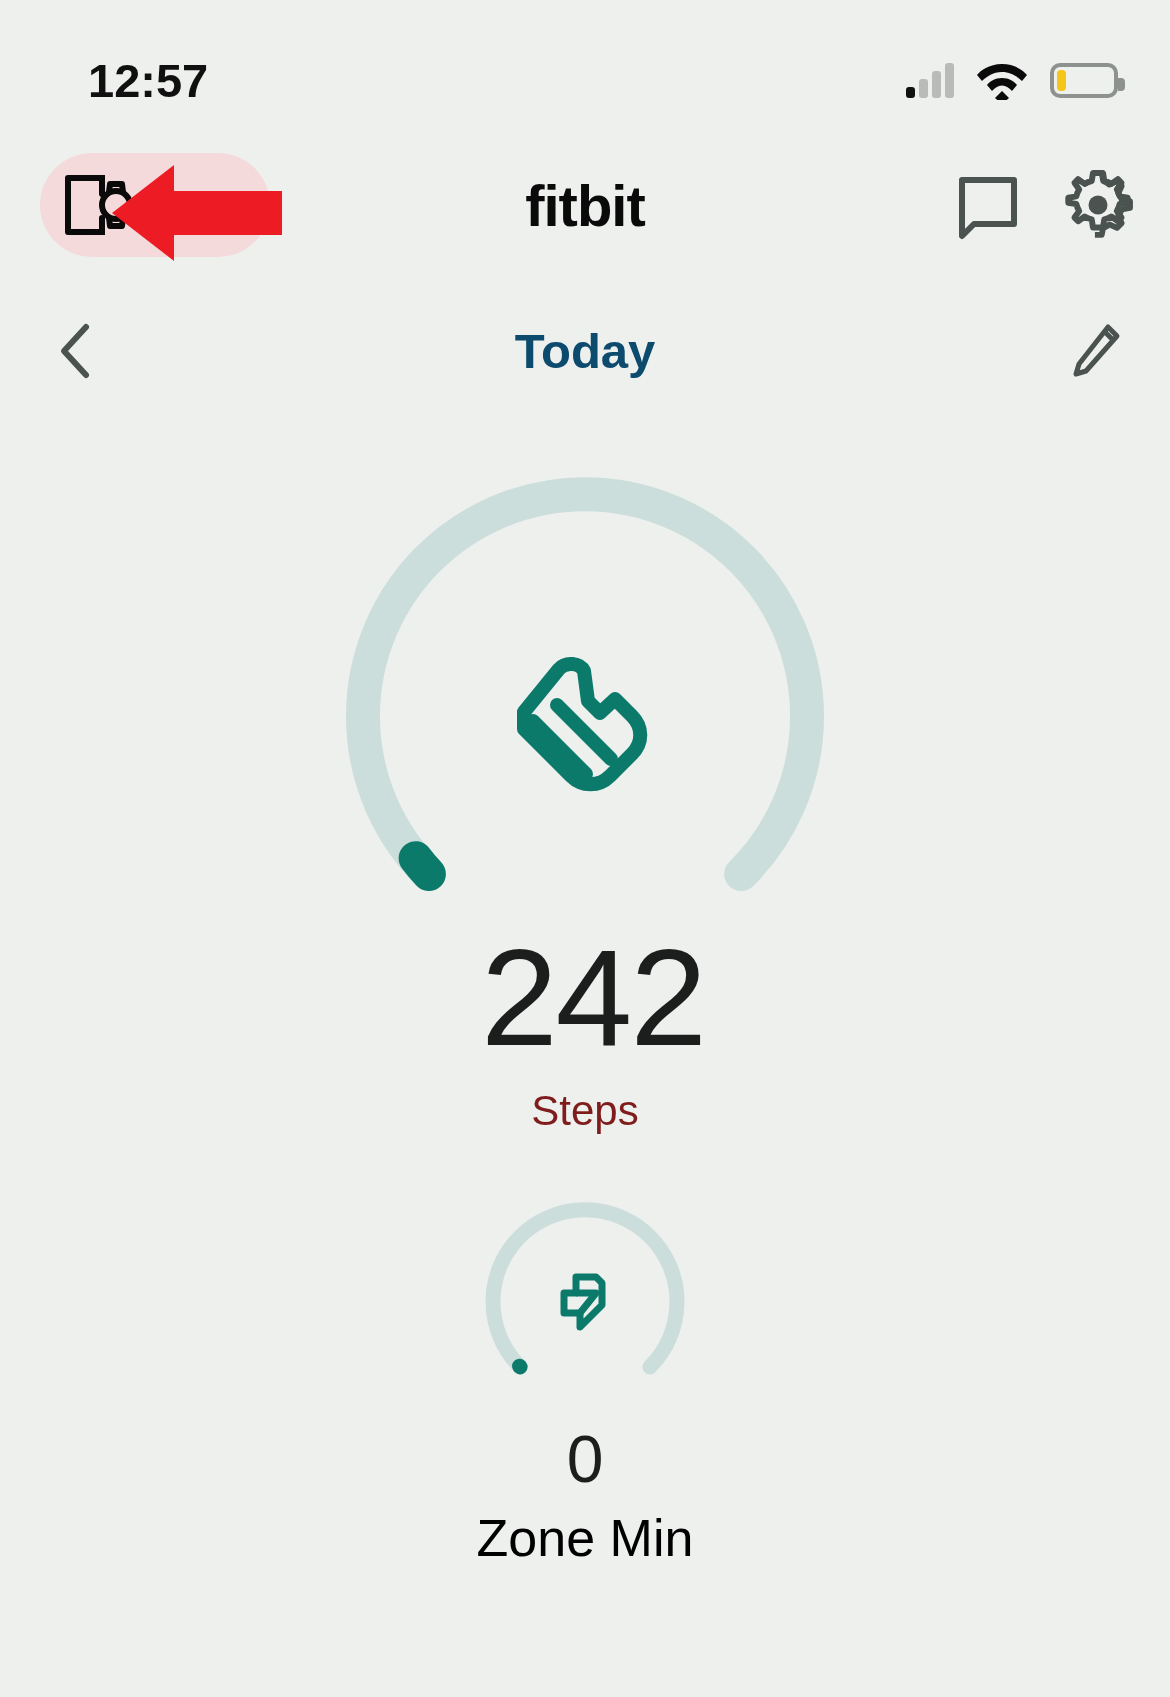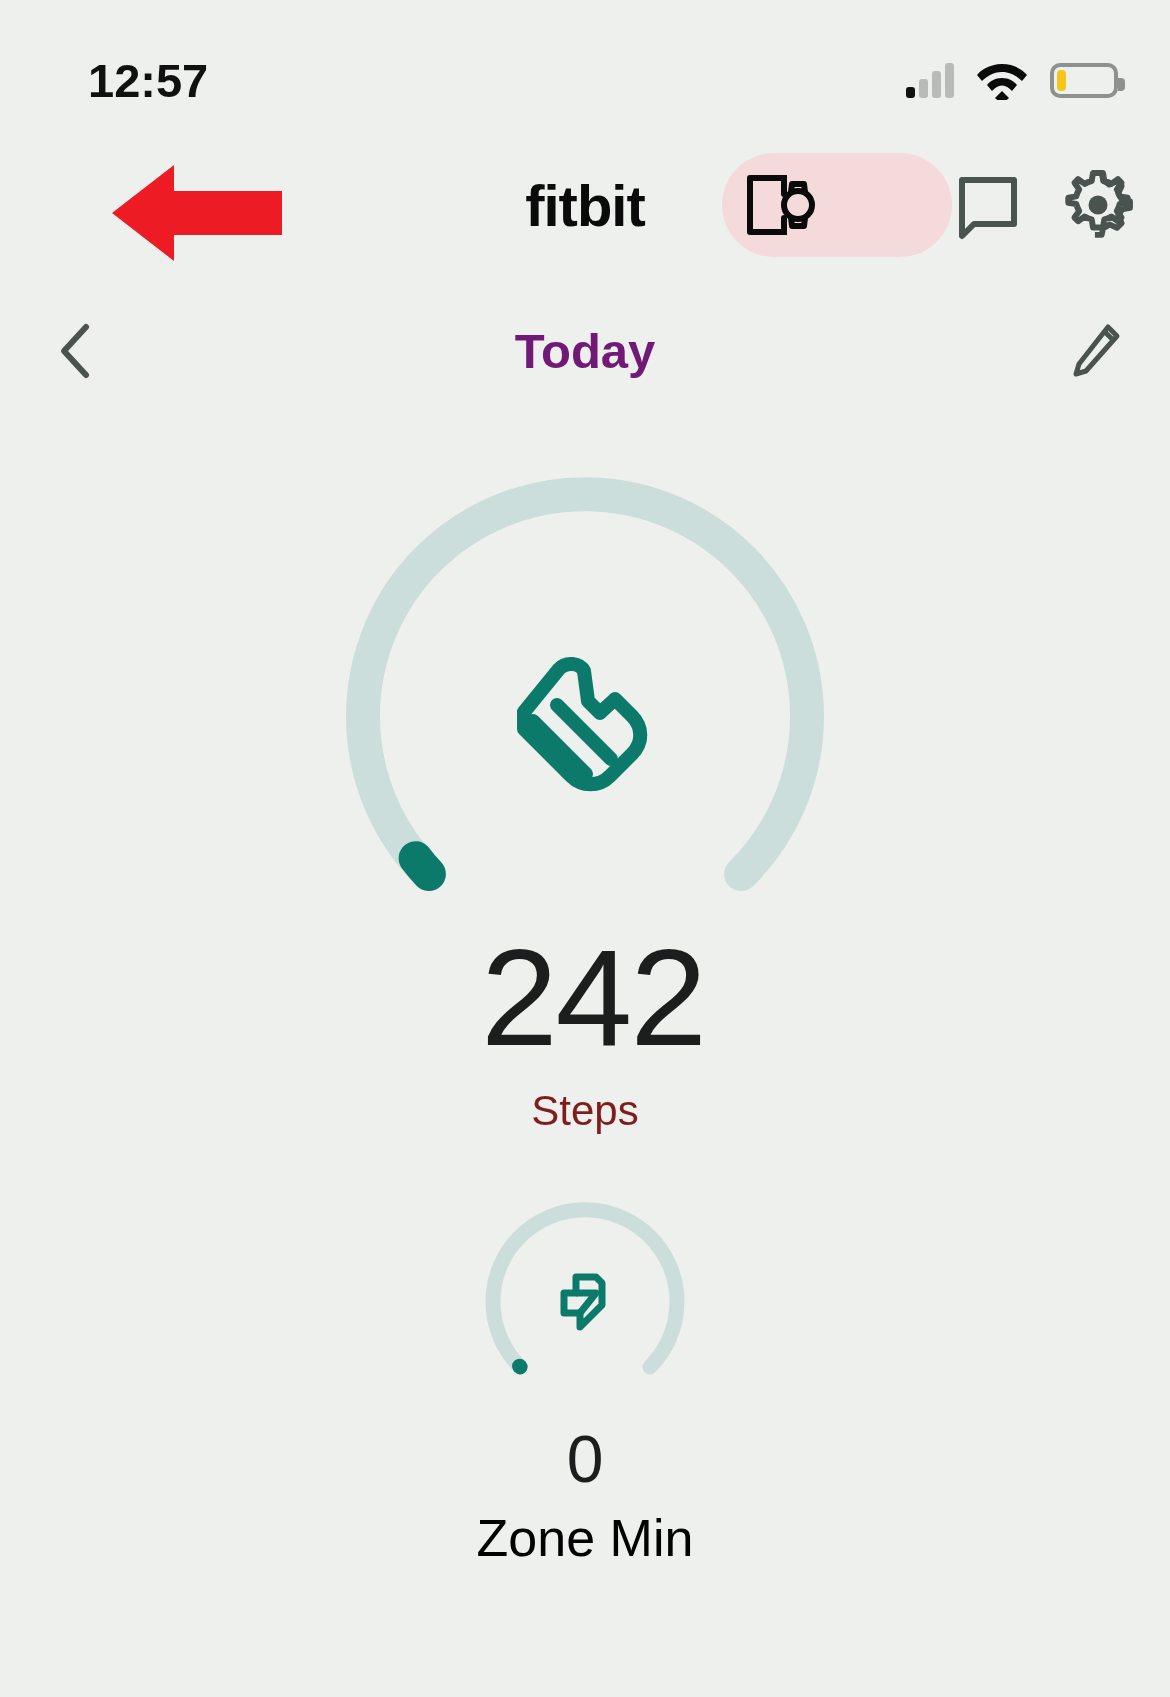--- a/index.html
+++ b/index.html
@@ -95,21 +95,21 @@
   }
 
   
   .app-bar {
     position: absolute;
     top: 130px; left: 0;
     width: 1170px;
     height: 110px;
     display: flex;
     align-items: center;
-    justify-content: flex-end;
+    justify-content: space-between;
     padding: 0 36px 0 40px;
   }
   .device-btn {
     position: relative;
     width: 230px;
     height: 104px;
     border-radius: 52px;
     background: #f4dada;
     display: flex;
     align-items: center;
@@ -152,21 +152,21 @@
     align-items: center;
     justify-content: space-between;
     padding: 0 48px 0 54px;
   }
   .date-title {
     position: absolute;
     left: 0; right: 0;
     text-align: center;
     font-size: 49px;
     font-weight: bold;
-    color: #701a75;
+    color: #0c4a6e;
     pointer-events: none;
   }
 
   
   .main-ring {
     position: absolute;
     top: 448px;
     left: 50%;
     transform: translateX(-50%);
     width: 500px;

